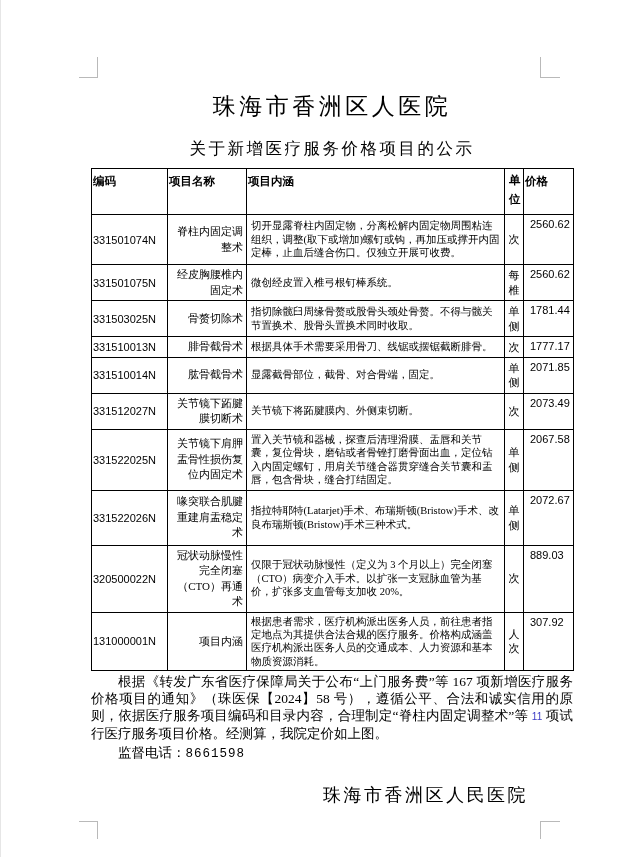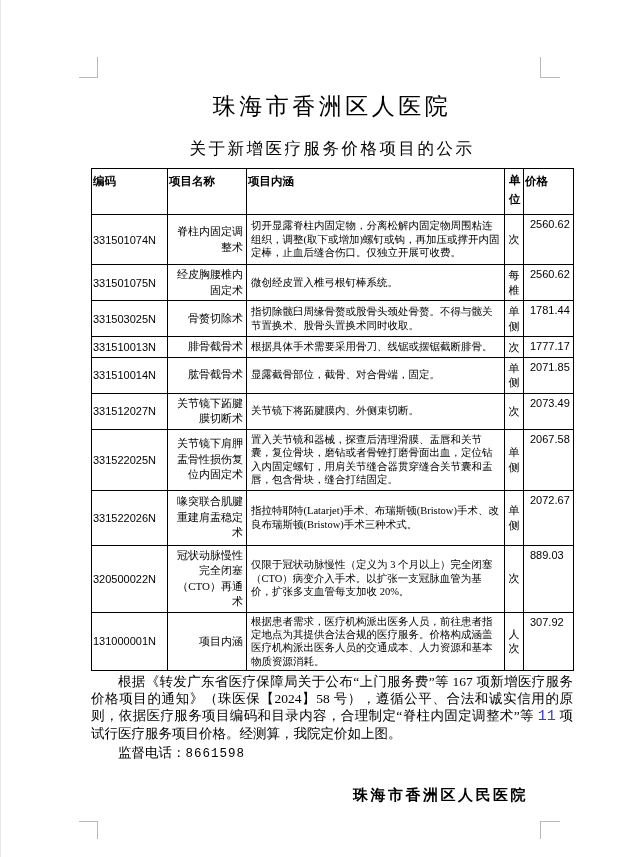--- a/index.html
+++ b/index.html
@@ -42,26 +42,26 @@
   td.c-name{font-size:11px;line-height:15.5px;vertical-align:middle;padding:2px 3px;text-align:right;}
   td.c-content{font-size:10.5px;line-height:13.4px;vertical-align:middle;padding:2px 4px;}
   td.c-unit{font-size:11px;line-height:14.5px;text-align:center;vertical-align:middle;word-break:break-all;padding:1px 0;}
   td.c-price{
     font-family:"Liberation Sans","DejaVu Sans",sans-serif;
     font-size:11px;vertical-align:top;text-align:left;padding:3px 2px 0 6px;
   }
   .footer-para{
     margin:3px 0 0 0;font-size:13.5px;line-height:16.8px;text-indent:2em;text-align:justify;
   }
-  .footer-para .num{font-family:Liberation Mono, monospace;font-size:15px;}
+  .footer-para .num{font-family:Liberation Sans, sans-serif;font-size:10px;}
   .blue{color:#3b3bc4;}
   .phone-line{margin:2px 0 0 0;font-size:13.5px;line-height:17px;text-indent:2em;}
   .phone-line .num{font-family:"Liberation Mono","DejaVu Sans Mono",monospace;font-size:12.5px;letter-spacing:1px;}
   .signature{
-    margin:22px 45px 0 0;text-align:right;font-size:15px;line-height:20px;letter-spacing:2.5px;font-weight:bold;
+    margin:22px 45px 0 0;text-align:right;font-size:18px;line-height:20px;letter-spacing:2.5px;
   }
 </style>
 </head>
 <body>
 
 <div class="page-edge"></div>
 <div class="mark tl"></div>
 <div class="mark tr"></div>
 <div class="mark bl"></div>
 <div class="mark br"></div>

